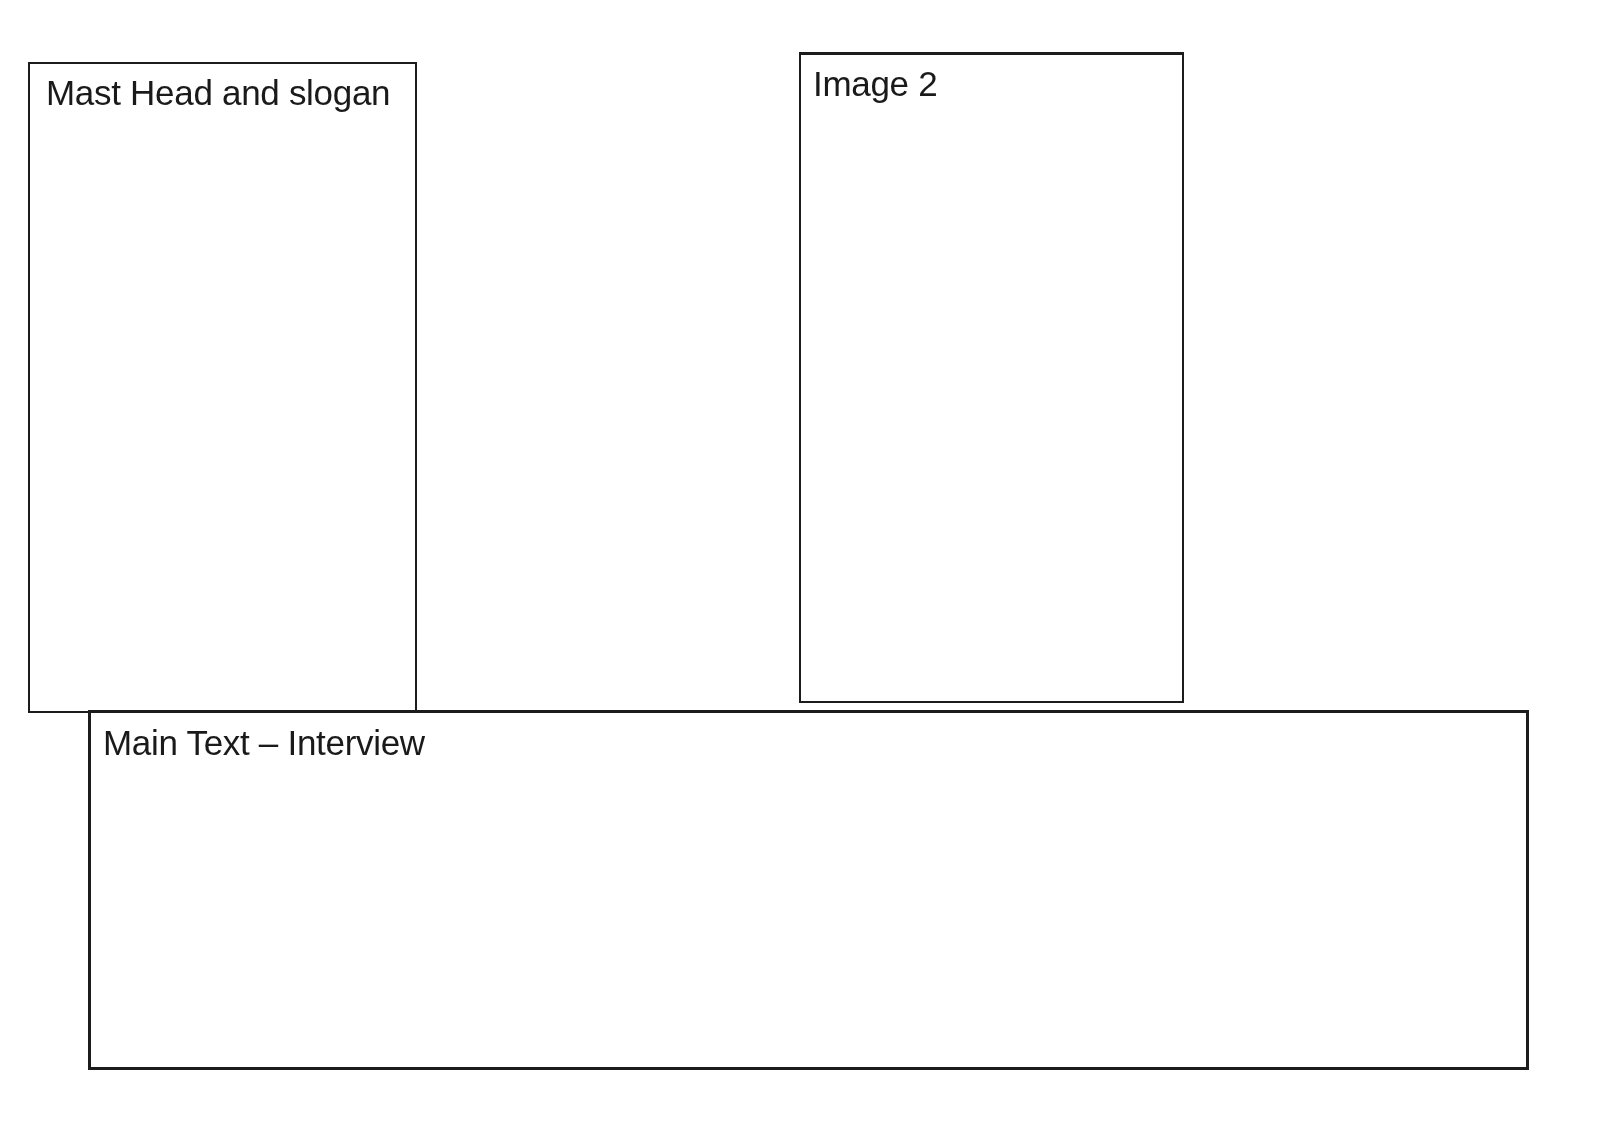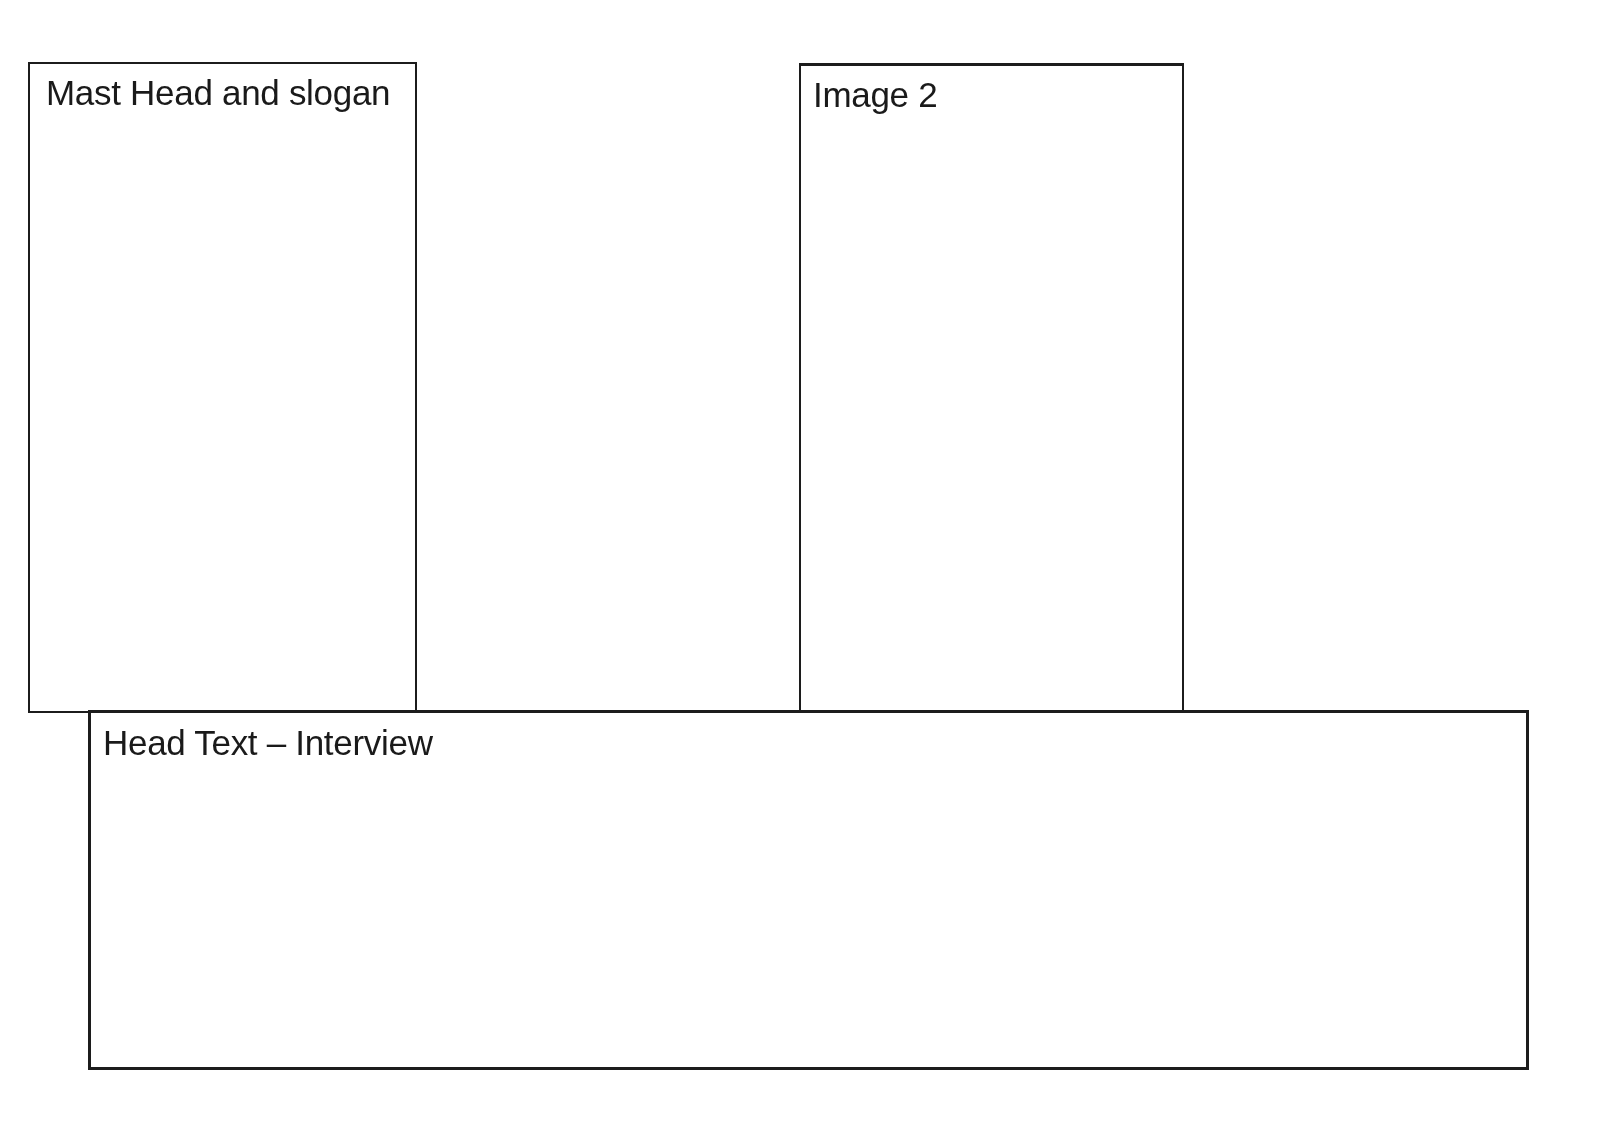--- a/index.html
+++ b/index.html
@@ -28,37 +28,37 @@
     font-size: 35px;
     line-height: 42px;
     letter-spacing: -0.3px;
     color: #1a1a1a;
     white-space: nowrap;
   }
   
   .box-masthead { left: 28px;   top: 62px;  width: 389px;  height: 651px; }
   .box-masthead .box-label { padding-left: 16px; }
   .box-image1   { left: 417px;  top: 60px;  width: 384px;  height: 653px; }
-  .box-image2   { left: 799px;  top: 63px;  width: 385px;  height: 651px; border-top-width: 3px; }
+  .box-image2   { left: 799px;  top: 52px;  width: 385px;  height: 651px; border-top-width: 3px; }
   .box-image3   { left: 1181px; top: 63px;  width: 385px;  height: 650px; border-top-width: 3px; }
   .box-main     { left: 88px;   top: 710px; width: 1441px; height: 360px; border-width: 3px; }
   .box-main .box-label { padding-top: 9px; }
 </style>
 </head>
 <body>
 
 <div class="canvas">
 
   <div class="wf-box box-masthead">
     <span class="box-label">Mast Head and slogan</span>
   </div>
 
 
   <div class="wf-box box-image2">
     <span class="box-label">Image 2</span>
   </div>
 
 
   <div class="wf-box box-main">
-    <span class="box-label">Head Text – Interview</span>
+    <span class="box-label">Main Text – Interview</span>
   </div>
 
 </div>
 
 </body></html>

